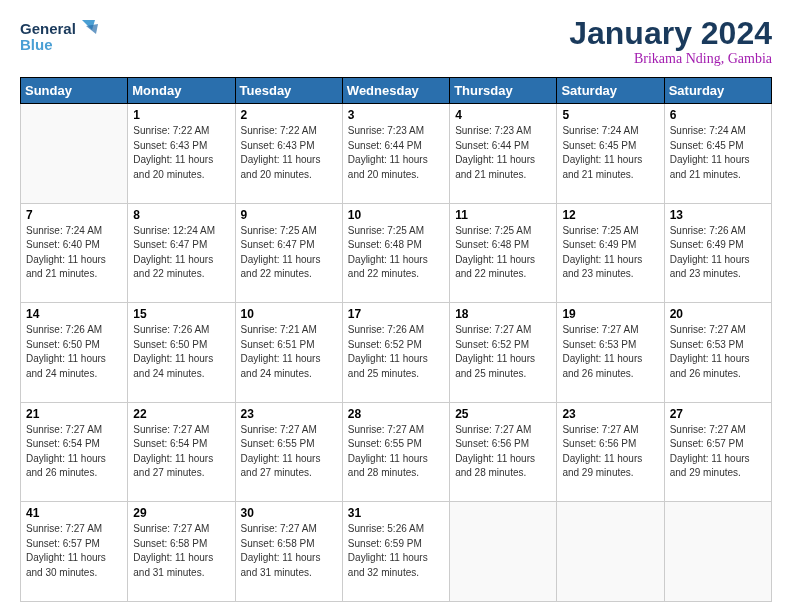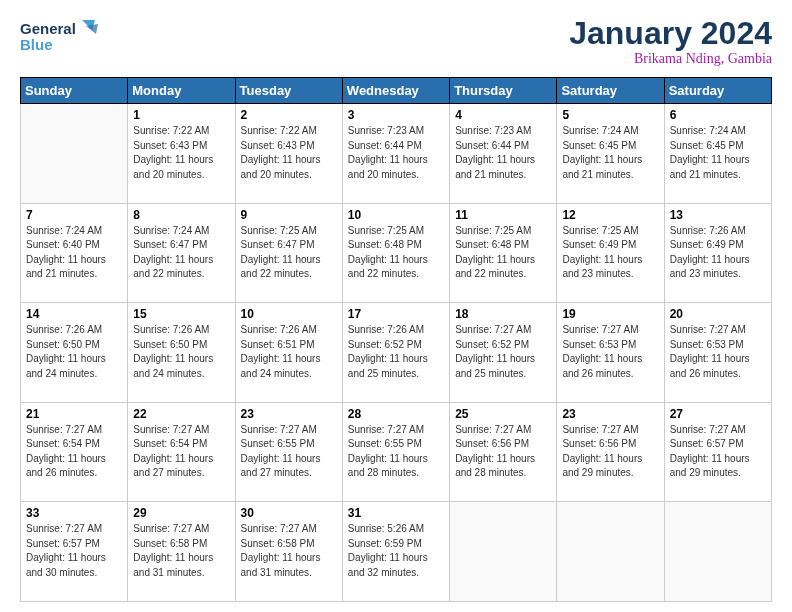--- a/index.html
+++ b/index.html
@@ -162,21 +162,21 @@
         <tr>
           <td>
             <span class="day-num">7</span>
             <div class="day-info">Sunrise: 7:24 AM
 Sunset: 6:40 PM
 Daylight: 11 hours
 and 21 minutes.</div>
           </td>
           <td>
             <span class="day-num">8</span>
-            <div class="day-info">Sunrise: 7:24 AM
+            <div class="day-info">Sunrise: 12:24 AM
 Sunset: 6:47 PM
 Daylight: 11 hours
 and 22 minutes.</div>
           </td>
           <td>
             <span class="day-num">9</span>
             <div class="day-info">Sunrise: 7:25 AM
 Sunset: 6:47 PM
 Daylight: 11 hours
 and 22 minutes.</div>
@@ -220,21 +220,21 @@
           </td>
           <td>
             <span class="day-num">15</span>
             <div class="day-info">Sunrise: 7:26 AM
 Sunset: 6:50 PM
 Daylight: 11 hours
 and 24 minutes.</div>
           </td>
           <td>
             <span class="day-num">10</span>
-            <div class="day-info">Sunrise: 7:26 AM
+            <div class="day-info">Sunrise: 7:21 AM
 Sunset: 6:51 PM
 Daylight: 11 hours
 and 24 minutes.</div>
           </td>
           <td>
             <span class="day-num">17</span>
             <div class="day-info">Sunrise: 7:26 AM
 Sunset: 6:52 PM
 Daylight: 11 hours
 and 25 minutes.</div>
@@ -307,21 +307,21 @@
           <td>
             <span class="day-num">27</span>
             <div class="day-info">Sunrise: 7:27 AM
 Sunset: 6:57 PM
 Daylight: 11 hours
 and 29 minutes.</div>
           </td>
         </tr>
         <tr>
           <td>
-            <span class="day-num">33</span>
+            <span class="day-num">41</span>
             <div class="day-info">Sunrise: 7:27 AM
 Sunset: 6:57 PM
 Daylight: 11 hours
 and 30 minutes.</div>
           </td>
           <td>
             <span class="day-num">29</span>
             <div class="day-info">Sunrise: 7:27 AM
 Sunset: 6:58 PM
 Daylight: 11 hours

